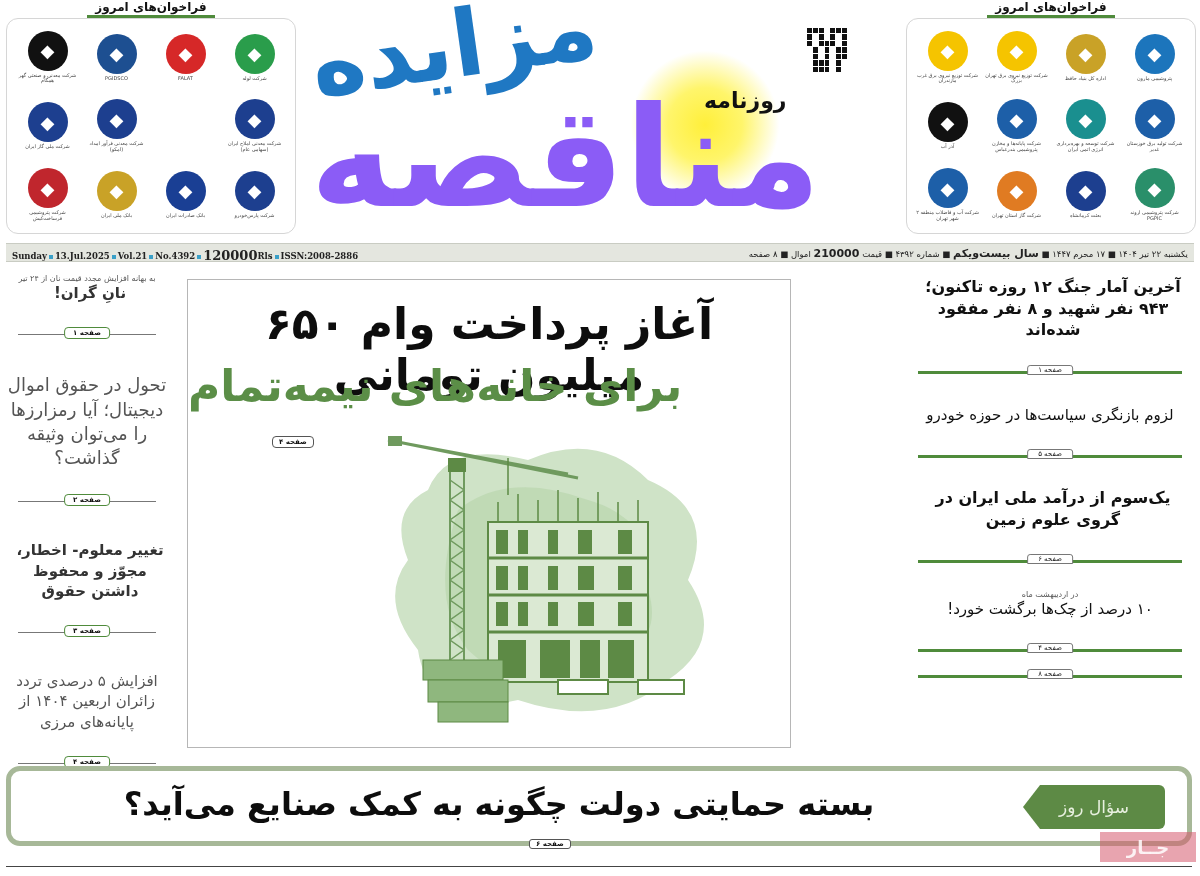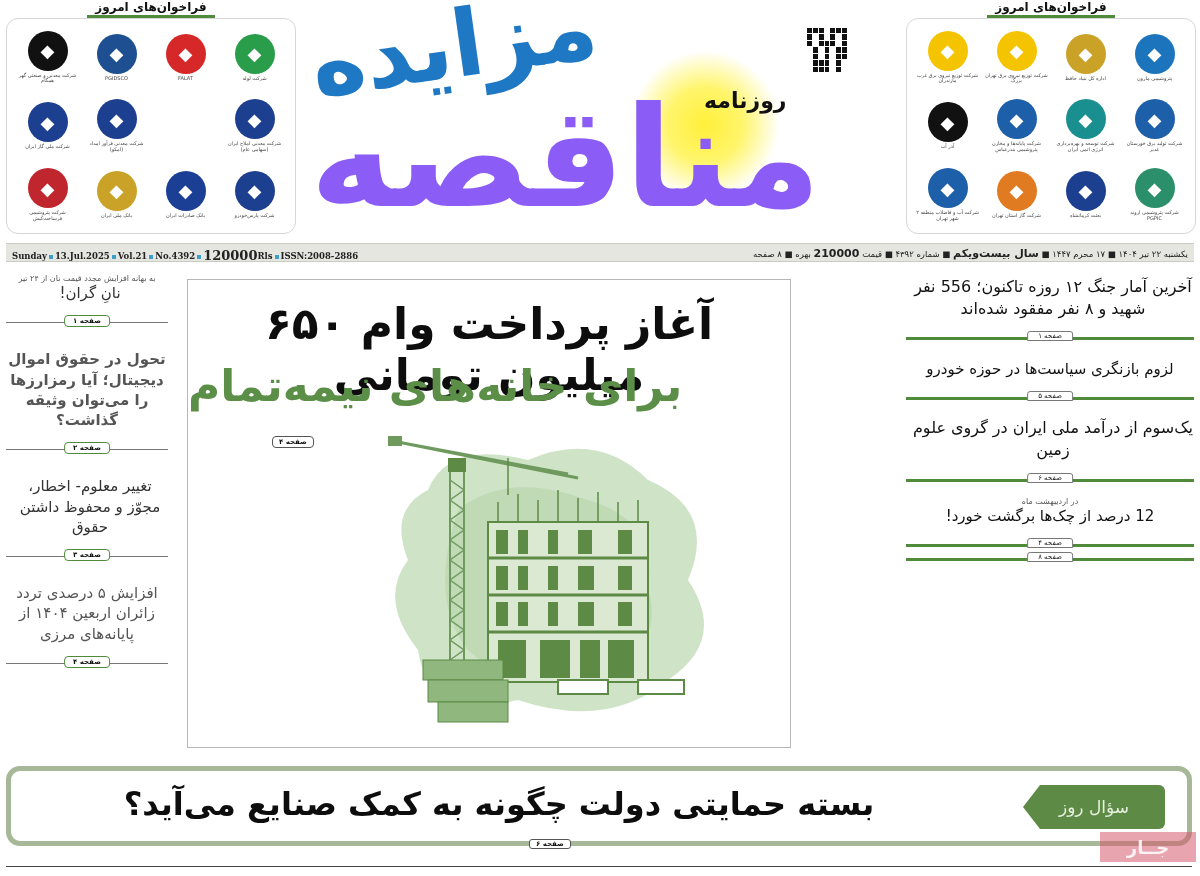--- a/index.html
+++ b/index.html
@@ -63,22 +63,22 @@
   .strip .en .dot { display: inline-block; width: 4px; height: 4px; background: #3aa0c8; margin: 0 2px; vertical-align: middle; }
   .strip .mid { position: absolute; left: 0; right: 0; text-align: center; color: #888; direction: rtl; }
   .strip .fa { position: absolute; right: 6px; top: 3px; direction: rtl; color: #222; white-space: nowrap; }
   .strip .fa b { font-size: 11px; }
 
   
   .col-left { position: absolute; left: 6px; top: 274px; width: 162px; height: 480px; direction: rtl; text-align: center; }
   .item { position: relative; }
   .kicker { font-size: 8px; color: #555; }
   .hl { color: #555; line-height: 1.35; }
-  .hl.bold { font-weight: normal; color: #333; margin-left: 6px; }
-  .sep { position: relative; height: 14px; margin: 0; }
+  .hl.bold { font-weight: bold; color: #333; margin-left: 6px; }
+  .sep { position: relative; height: 14px; margin: 12px; }
   .sep::before { content: ""; position: absolute; left: 0; right: 0; top: 7px; border-top: 1px solid #777; }
   .sep .badge {
     position: absolute; left: 50%; top: 0; transform: translateX(-50%);
     background: #fff; border: 1.5px solid #4f8b3b; border-radius: 4px; font-size: 7px; font-weight: bold;
     padding: 1px 8px; white-space: nowrap;
   }
 
   
   .col-right { position: absolute; left: 906px; top: 274px; width: 288px; height: 480px; direction: rtl; text-align: center; }
   .col-right .hl { color: #111; }
@@ -283,34 +283,34 @@
         </div>
       </div>
   </div>
 </div>
 
 <div class="strip">
   <div class="en">
     <span>Sunday</span><span class="dot"></span><span>13.Jul.2025</span><span class="dot"></span><span>Vol.21</span><span class="dot"></span><span>No.4392</span><span class="dot"></span><b>120000</b><span>Rls</span><span class="dot"></span><span>ISSN:2008-2886</span>
   </div>
   <div class="fa">
-    <span>یکشنبه ۲۲ تیر ۱۴۰۴</span> ■ <span>۱۷ محرم ۱۴۴۷</span> ■ <b>سال بیست‌ویکم</b> ■ <span>شماره ۴۳۹۲</span> ■ <span>قیمت</span> <b>210000</b> <span>بهره</span> ■ <span>۸ صفحه</span>
+    <span>یکشنبه ۲۲ تیر ۱۴۰۴</span> ■ <span>۱۷ محرم ۱۴۴۷</span> ■ <b>سال بیست‌ویکم</b> ■ <span>شماره ۴۳۹۲</span> ■ <span>قیمت</span> <b>210000</b> <span>اموال</span> ■ <span>۸ صفحه</span>
   </div>
 </div>
 
 <div class="col-left" id="col-left">
     <div class="item" style="padding-top: 0px; padding-bottom: 12px;">
       <div class="kicker">به بهانه افزایش مجدد قیمت نان از ۲۴ تیر</div>
       <div class="hl bold" style="font-size: 15px;">نانِ گران!</div>
     </div>
     <div class="sep">
       <span class="badge">صفحه ۱</span>
     </div>
     <div class="item" style="padding-top: 20px; padding-bottom: 12px;">
-      <div class="hl" style="font-size: 15px; font-weight: bold;">تحول در حقوق اموال دیجیتال؛ آیا رمزارزها را می‌توان وثیقه گذاشت؟</div>
+      <div class="hl" style="font-size: 18px;">تحول در حقوق اموال دیجیتال؛ آیا رمزارزها را می‌توان وثیقه گذاشت؟</div>
     </div>
     <div class="sep">
       <span class="badge">صفحه ۲</span>
     </div>
     <div class="item" style="padding-top: 20px; padding-bottom: 12px;">
       <div class="hl bold" style="font-size: 15px;">تغییر معلوم- اخطار، مجوّز و محفوظ داشتن حقوق</div>
     </div>
     <div class="sep">
       <span class="badge">صفحه ۳</span>
     </div>
@@ -381,40 +381,40 @@
 
     <g fill="#fff" stroke="#5d8a45" stroke-width="2">
         <rect x="190" y="250" width="50" height="14"></rect>
         <rect x="270" y="250" width="46" height="14"></rect>
       </g>
   </svg>
 </div>
 
 <div class="col-right" id="col-right">
     <div class="item" style="padding-top: 2px; padding-bottom: 12px;">
-      <div class="hl bold" style="font-size: 16px;">آخرین آمار جنگ ۱۲ روزه تاکنون؛ 556 نفر شهید و ۸ نفر مفقود شده‌اند</div>
+      <div class="hl bold" style="font-size: 16px;">آخرین آمار جنگ ۱۲ روزه تاکنون؛ ۹۴۳ نفر شهید و ۸ نفر مفقود شده‌اند</div>
     </div>
     <div class="sep">
       <span class="badge">صفحه ۱</span>
     </div>
     <div class="item" style="padding-top: 14px; padding-bottom: 12px;">
       <div class="hl" style="font-size: 15px;">لزوم بازنگری سیاست‌ها در حوزه خودرو</div>
     </div>
     <div class="sep">
       <span class="badge">صفحه ۵</span>
     </div>
     <div class="item" style="padding-top: 12px; padding-bottom: 12px;">
       <div class="hl bold" style="font-size: 16px;">یک‌سوم از درآمد ملی ایران در گروی علوم زمین</div>
     </div>
     <div class="sep">
       <span class="badge">صفحه ۶</span>
     </div>
     <div class="item" style="padding-top: 10px; padding-bottom: 12px;">
       <div class="kicker">در اردیبهشت ماه</div>
-      <div class="hl" style="font-size: 15px;">12 درصد از چک‌ها برگشت خورد!</div>
+      <div class="hl" style="font-size: 15px;">۱۰ درصد از چک‌ها برگشت خورد!</div>
     </div>
     <div class="sep">
       <span class="badge">صفحه ۴</span>
     </div>
     <div class="sep">
       <span class="badge">صفحه ۸</span>
     </div>
   </div>
 
 <div class="question">

